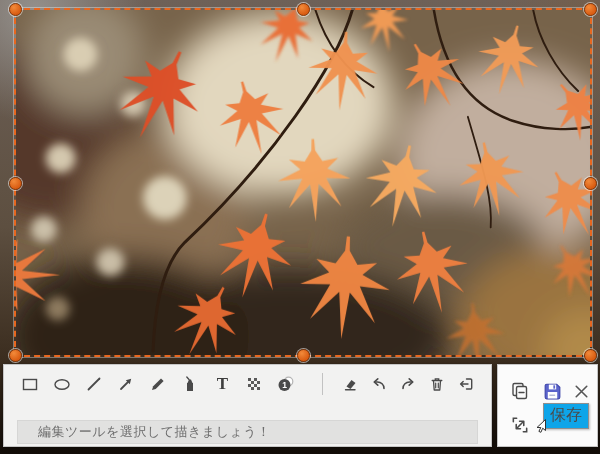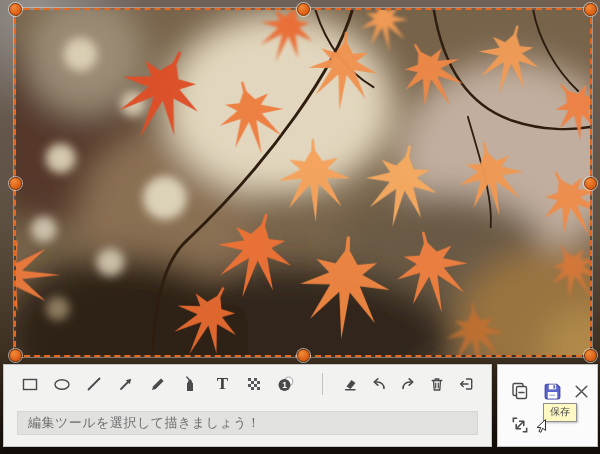--- a/index.html
+++ b/index.html
@@ -36,39 +36,39 @@
   .tools-row{height:37px;display:flex;align-items:center;padding:0 10px;}
   .tool-btn{
     width:33px;height:27px;display:flex;align-items:center;justify-content:center;
     background:transparent;border:none;padding:0;cursor:pointer;border-radius:2px;
   }
   .tool-btn svg{display:block}
   .t-glyph{font-family:"Liberation Serif","DejaVu Serif",serif;font-weight:bold;font-size:17px;color:#3e3e3e;line-height:1;}
   .tb-divider{width:1px;height:22px;background:#c2c2c2;margin:0 12px 0 20px;}
   .action-btn{width:30px;height:27px;display:flex;align-items:center;justify-content:center;background:transparent;border:none;padding:0;cursor:pointer;border-radius:2px;}
   .hint-bar{
-    margin:9px 13px 0 13px;height:24px;background:#e1e1e0;border:1px solid #d6d6d5;
-    display:flex;align-items:center;padding:0 10px;box-sizing:border-box;
+    margin:18px 13px 0 13px;height:24px;background:#e1e1e0;border:1px solid #d6d6d5;
+    display:flex;align-items:center;padding:0 20px;box-sizing:border-box;
   }
   .hint-bar span{font-size:13px;color:#6d6d6d;letter-spacing:.5px;}
 
   
   .action-panel{
     position:absolute;left:497px;top:364px;width:101px;height:83px;box-sizing:border-box;
     background:#fbfbfb;border:1px solid #c6c6c6;box-shadow:0 1px 4px rgba(0,0,0,.45);
   }
   .ap-btn{position:absolute;width:26px;height:26px;display:flex;align-items:center;justify-content:center;background:transparent;border:none;padding:0;cursor:pointer;border-radius:2px;}
   .ap-copy{left:9px;top:13px}
   .ap-save{left:41px;top:13px}
   .ap-close{left:70px;top:13px}
   .ap-expand{left:9px;top:47px}
   .tooltip{
     position:absolute;left:45px;top:38px;padding:1px 6px 2px 6px;
-    background:#fef9c3;border:1px solid #8f8f8f;box-shadow:1px 1px 2px rgba(0,0,0,.25);
-    font-size:10px;color:#4a4a4a;white-space:nowrap;z-index:6;
+    background:#0ea5e9;border:1px solid #8f8f8f;box-shadow:1px 1px 2px rgba(0,0,0,.25);
+    font-size:16px;color:#4a4a4a;white-space:nowrap;z-index:6;
   }
   .mouse-cursor{position:absolute;left:34px;top:53px;z-index:7;}
 </style>
 </head>
 <body>
 
 <div class="selection">
   <svg class="photo" viewBox="0 0 578 349" preserveAspectRatio="none">
     <defs>
       <filter id="b18" x="-40%" y="-40%" width="180%" height="180%">

